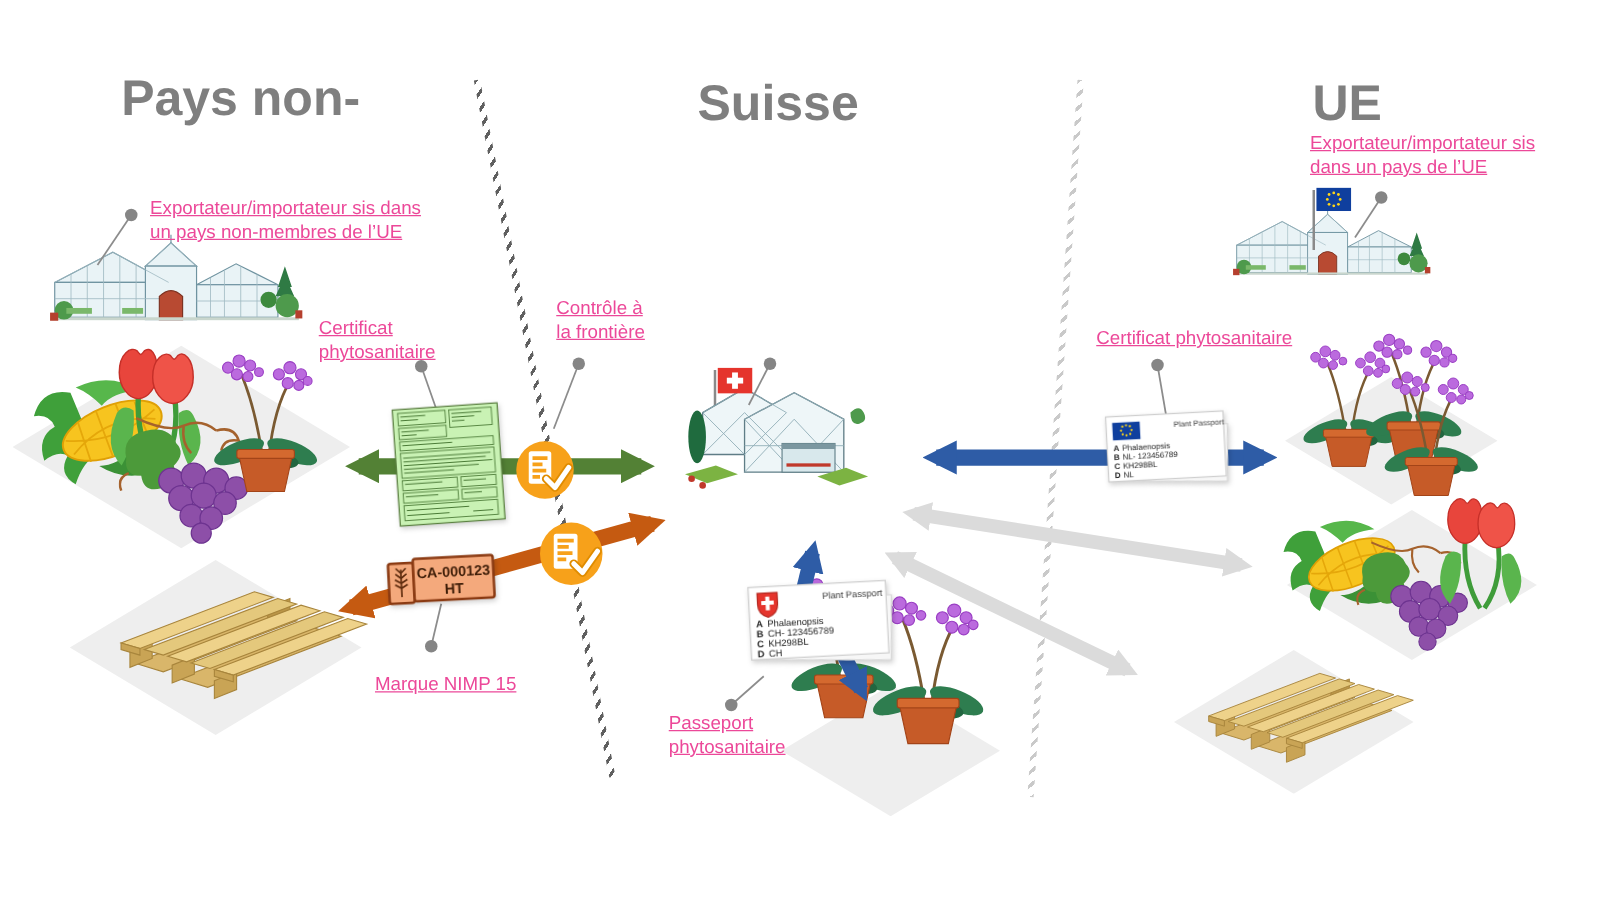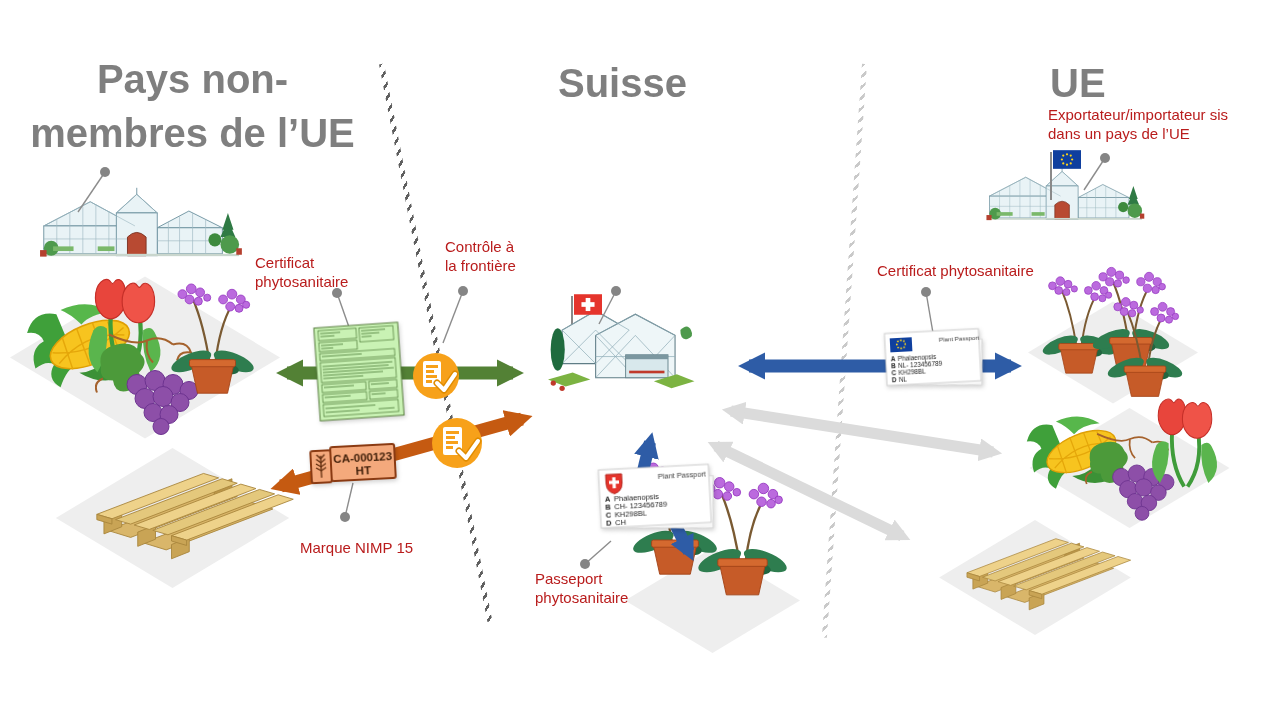--- a/index.html
+++ b/index.html
@@ -1,20 +1,20 @@
 <!DOCTYPE html>
 <html><head>
 <meta charset="utf-8">
 <style>
   *{margin:0;padding:0;box-sizing:border-box}
   html,body{background:#fff}
   .canvas{position:relative;width:1280px;height:720px;background:#ffffff;overflow:hidden;
           font-family:"Liberation Sans",sans-serif;}
   .hdr{position:absolute;font-weight:bold;font-size:40px;line-height:1.35;color:#7f7f7f;z-index:4;}
-  .lbl{position:absolute;font-size:15px;line-height:1.26;color:#b91c1c;z-index:4;}
+  .lbl{position:absolute;font-size:15px;line-height:1.26;color:#ec4899;z-index:4;text-decoration:underline;}
   .hatch{position:absolute;width:5px;z-index:1;transform-origin:top center;}
   .hatch-dark{background:repeating-linear-gradient(135deg,#5f5f5f 0 2.6px,transparent 2.6px 8px);}
   .hatch-light{background:repeating-linear-gradient(135deg,#c9c9c9 0 2.6px,transparent 2.6px 8px);}
   svg.layer{position:absolute;left:0;top:0;z-index:2;}
   #bg{z-index:1}
   .doc{position:absolute;z-index:3;filter:drop-shadow(1px 2px 2px rgba(0,0,0,.18));}
   .svgtxt{font-family:"Liberation Sans",sans-serif;}
 </style>
 </head>
 <body>
@@ -374,26 +374,27 @@
       <text x="14" y="37">NL- 123456789</text>
       <text x="7" y="44" font-weight="bold">C</text>
       <text x="14" y="44">KH298BL</text>
       <text x="7" y="51" font-weight="bold">D</text>
       <text x="14" y="51">NL</text>
     </g>
   </svg>
 
   <div class="hdr" style="left:25px;top:52px;width:335px;text-align:center;">
     <div>Pays non-</div>
-    <div>membres de l’UE</div>
   </div>
   <div class="hdr" style="left:558px;top:56px;">Suisse</div>
   <div class="hdr" style="left:1050px;top:56px;">UE</div>
 
   <div class="lbl" style="left:120px;top:158px;">
+    <div>Exportateur/importateur sis dans</div>
+    <div>un pays non-membres de l’UE</div>
   </div>
   <div class="lbl" style="left:255px;top:218px;margin-top:36px;">
     <div>Certificat</div>
     <div>phytosanitaire</div>
   </div>
   <div class="lbl" style="left:445px;top:238px;">
     <div>Contrôle à</div>
     <div>la frontière</div>
   </div>
   <div class="lbl" style="left:300px;top:539px;text-align:right;">Marque NIMP 15</div>

